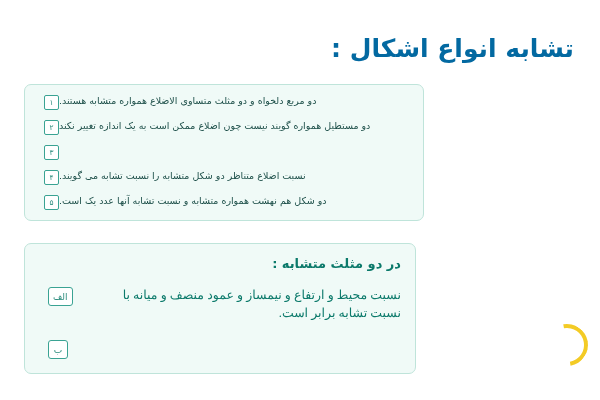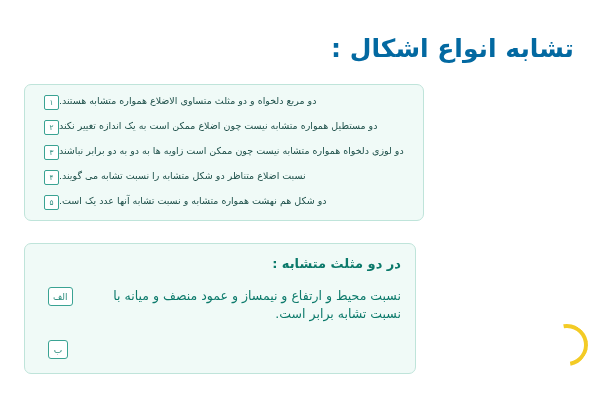--- a/index.html
+++ b/index.html
@@ -151,46 +151,46 @@
     text-align: center;
     margin-left: 9px;
   }
 
   .btext {
     font-size: 12.5px;
     color: #0c7a6b;
     direction: rtl;
     text-align: right;
     line-height: 1.4;
+    font-family: Liberation Serif, serif;
   }
 </style>
 </head>
 <body>
 
 <div class="slide">
 
   <div class="wm-arc"></div>
 
   <div class="title">تشابه انواع اشکال :</div>
 
   <div class="card card-top">
 
     <div class="row">
       <span class="num">۱</span>
       <span class="row-text">دو مربع دلخواه و دو مثلث متساوی الاضلاع همواره متشابه هستند.</span>
     </div>
 
     <div class="row">
       <span class="num">۲</span>
-      <span class="row-text">دو مستطیل همواره متشابه نیست چون اضلاع ممکن است به یک اندازه تغییر نکند</span>
+      <span class="row-text">دو مستطیل همواره گویند نیست چون اضلاع ممکن است به یک اندازه تغییر نکند</span>
     </div>
 
     <div class="row">
       <span class="num">۳</span>
-      <span class="row-text">دو لوزی دلخواه همواره متشابه نیست چون ممکن است زاویه ها به دو به دو برابر نباشند</span>
     </div>
 
     <div class="row">
       <span class="num">۴</span>
       <span class="row-text">نسبت اضلاع متناظر دو شکل متشابه را نسبت تشابه می گویند.</span>
     </div>
 
     <div class="row">
       <span class="num">۵</span>
       <span class="row-text">دو شکل هم نهشت همواره متشابه و نسبت تشابه آنها عدد یک است.</span>

